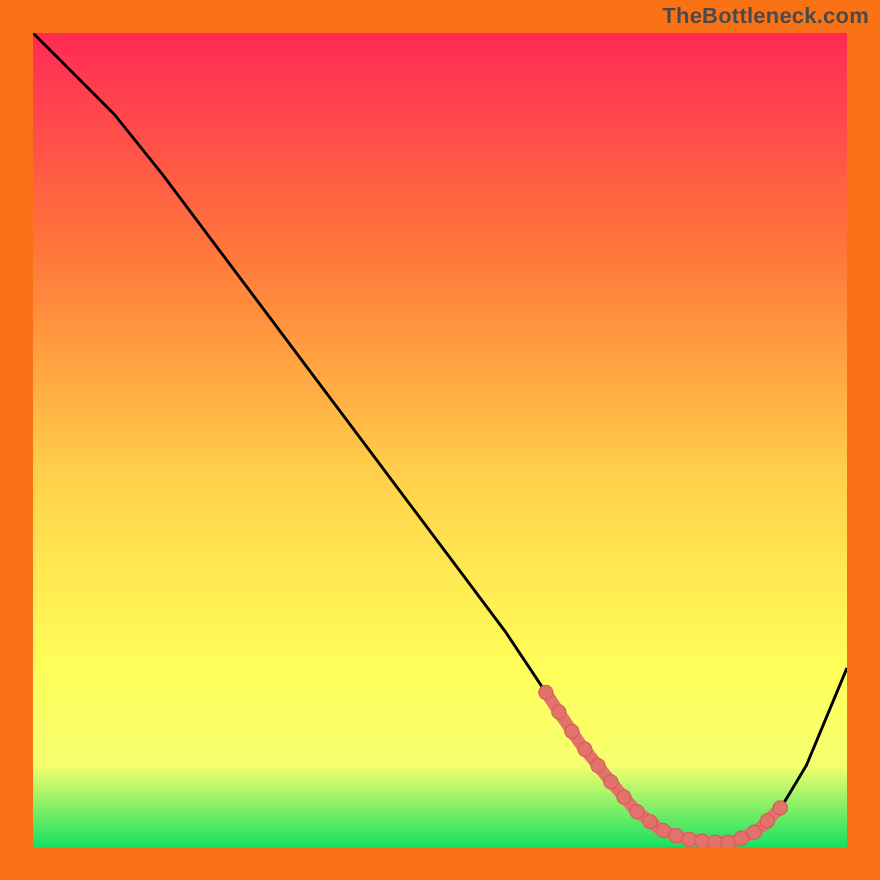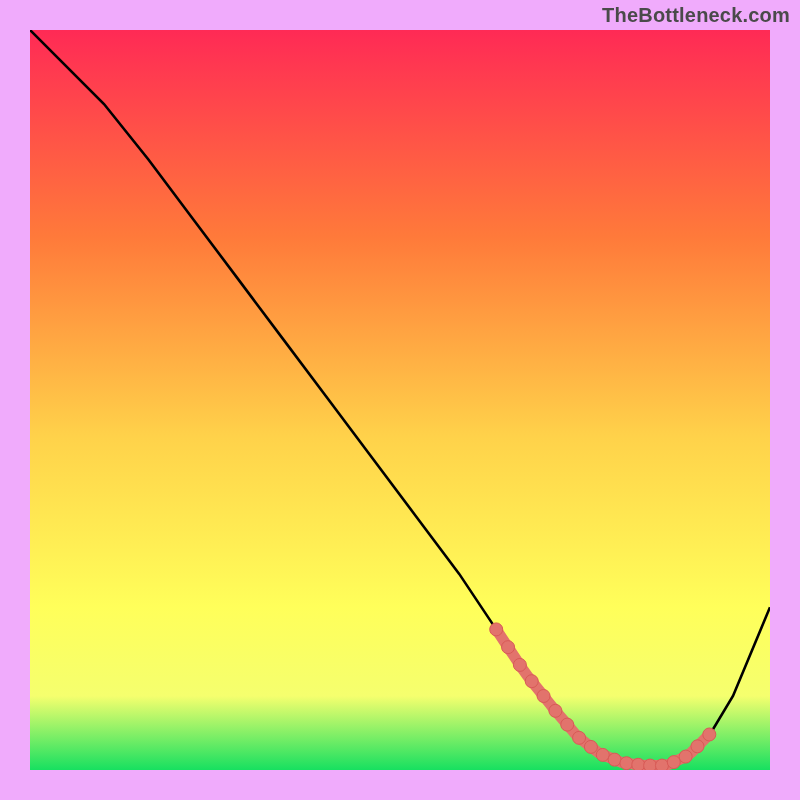--- a/index.html
+++ b/index.html
@@ -8,21 +8,21 @@
     width: 800px;
     height: 800px;
     background: #000;
     overflow: hidden;
     font-family: Arial, Helvetica, sans-serif;
   }
   .frame {
     position: relative;
     width: 800px;
     height: 800px;
-    background: #f0abfc;
+    background: #f97316;
   }
   .plot {
     position: absolute;
     left: 30px;
     top: 30px;
     width: 740px;
     height: 740px;
   }
   .watermark {
     position: absolute;

